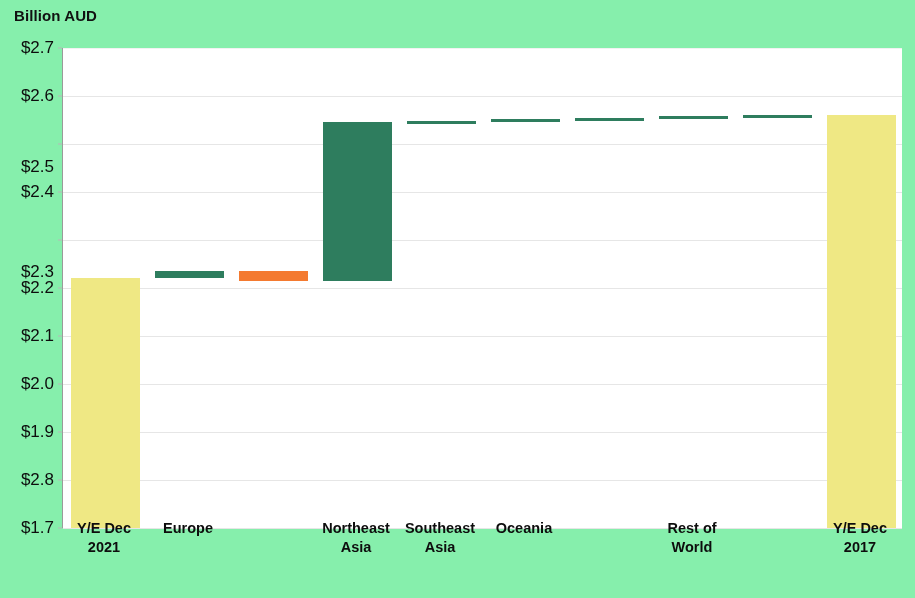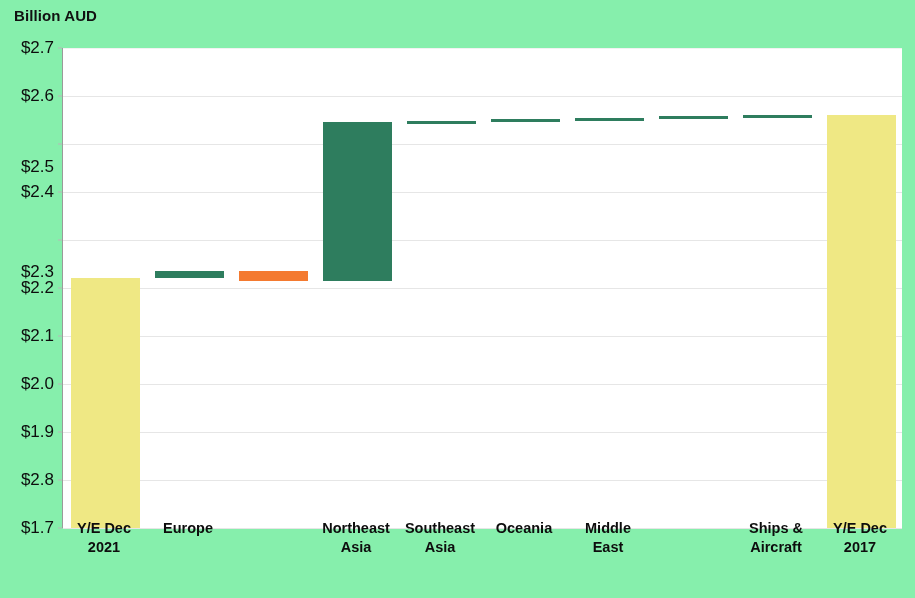--- a/index.html
+++ b/index.html
@@ -147,27 +147,23 @@
         <span>Northeast</span>
         <span>Asia</span>
       </div>
       <div class="x-tick-label" style="left: 336px; width: 84px;">
         <span>Southeast</span>
         <span>Asia</span>
       </div>
       <div class="x-tick-label" style="left: 420px; width: 84px;">
         <span>Oceania</span>
       </div>
-      <div class="x-tick-label" style="left: 504px; width: 84px;">
-        <span>Middle</span>
-        <span>East</span>
-      </div>
-      <div class="x-tick-label" style="left: 672px; width: 84px;">
-        <span>Ships &amp;</span>
-        <span>Aircraft</span>
+      <div class="x-tick-label" style="left: 588px; width: 84px;">
+        <span>Rest of</span>
+        <span>World</span>
       </div>
       <div class="x-tick-label" style="left: 756px; width: 84px;">
         <span>Y/E Dec</span>
         <span>2017</span>
       </div>
     </div>
 
 </div>
 
 </body></html>

